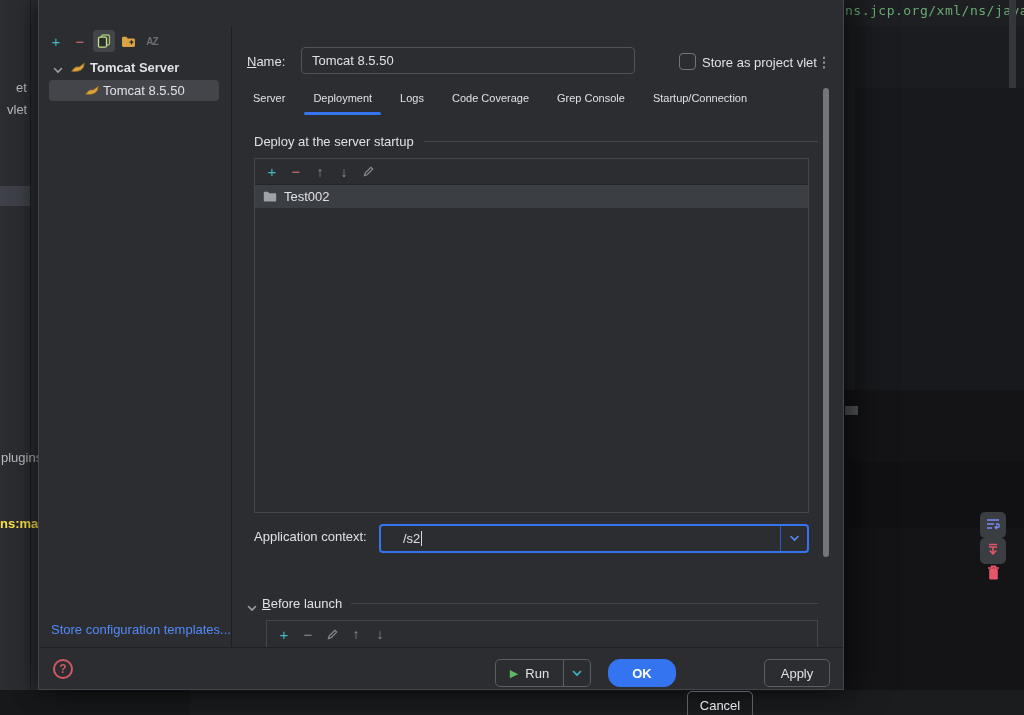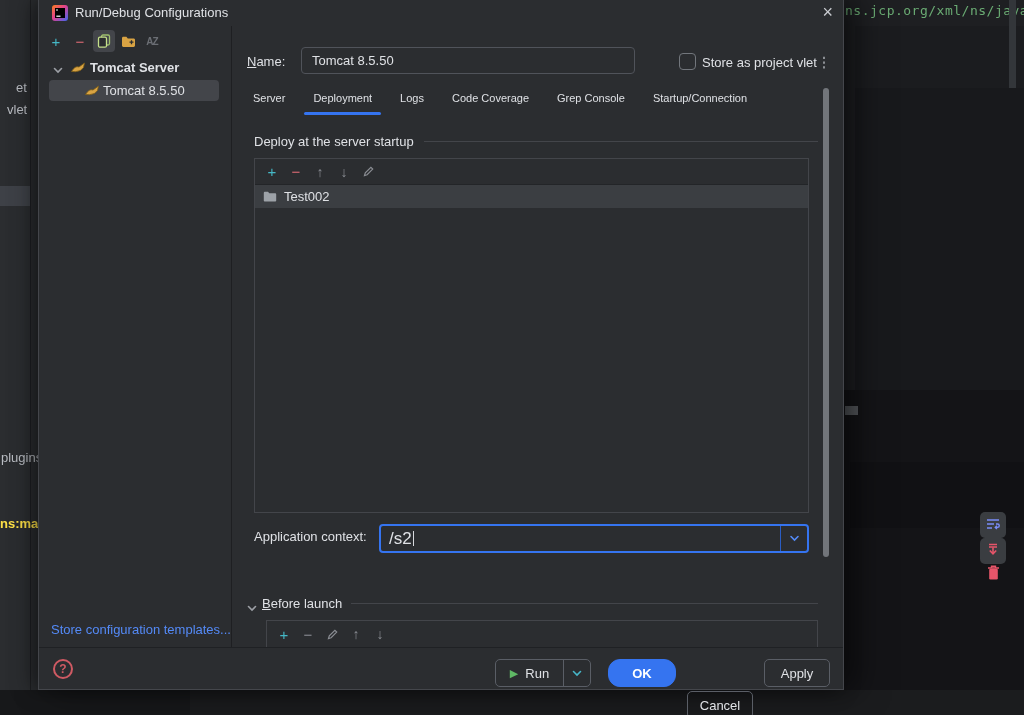--- a/index.html
+++ b/index.html
@@ -65,21 +65,21 @@
   }
   .list-toolbar { height:26px; display:flex; align-items:center; padding-left:6px; gap:2px;
                   border-bottom:1px solid #232528; }
   .list-row { height:23px; background:#3b3e42; display:flex; align-items:center; padding-left:8px; gap:7px; }
 
   .combo {
     position:absolute; left:340px; top:524px; width:430px; height:29px;
     border:2px solid #3574f0; border-radius:4px; background:#2b2d30;
     display:flex; align-items:center;
   }
-  .combo-text { padding-left:8px; font-size:17px; color:#dfe1e5; }
+  .combo-text { padding-left:22px; font-size:13px; color:#dfe1e5; }
   .caret { display:inline-block; width:1px; height:15px; background:#d6d8dc; margin-left:1px; }
   .combo-arrow { margin-left:auto; width:27px; height:100%; display:flex; align-items:center;
                  justify-content:center; border-left:1px solid #2a5dc4; color:#548af7; cursor:pointer; }
 
   .bl-panel { position:absolute; left:227px; top:620px; width:552px; height:27px;
               border:1px solid #43454a; border-bottom:none; background:#2b2d30;
               display:flex; align-items:center; padding-left:6px; gap:2px; }
 
   .footer { position:absolute; left:0; top:647px; width:100%; height:43px;
             border-top:1px solid #1f2124; }
@@ -141,39 +141,20 @@
   <div class="abs bg-frag" style="left:16px; top:80px;">et</div>
   <div class="abs bg-frag" style="left:7px; top:102px;">vlet</div>
   <div class="abs bg-frag" style="left:1px; top:450px;">plugins</div>
   <div class="abs bg-frag" style="left:0px; top:516px; font-weight:bold; color:#fde047;">ns:ma</div>
 
   <div class="abs" style="left:0; top:690px; width:1024px; height:25px; background:#1b1c1e;"></div>
   <div class="abs" style="left:0; top:690px; width:190px; height:25px; background:#17181a;"></div>
 
   <div class="dialog">
 
-    <div class="titlebar">
-      <span class="abs" style="left:13px; top:5px;">
-        <svg width="16" height="16" viewBox="0 0 16 16">
-          <defs>
-              <linearGradient id="ijg" x1="0" y1="0" x2="1" y2="1">
-            <stop offset="0" stop-color="#fe7f1c"></stop>
-                <stop offset="0.45" stop-color="#e0418e"></stop>
-                <stop offset="1" stop-color="#3a66f0"></stop>
-          </linearGradient>
-            </defs>
-          <rect width="16" height="16" rx="3" fill="url(#ijg)"></rect>
-          <rect x="3" y="3" width="10" height="10" fill="#000"></rect>
-          <rect x="4.3" y="4.3" width="1.4" height="1.4" fill="#fff"></rect>
-          <rect x="4.3" y="10.6" width="4.2" height="1.2" fill="#fff"></rect>
-        </svg>
-      </span>
-      <span class="title-text">Run/Debug Configurations</span>
-      <span class="close-x">×</span>
-    </div>
 
     <div>
       <div class="abs" style="left:6px; top:30px; display:flex; gap:2px; align-items:center;">
         <span class="tb-icon teal">+</span>
         <span class="tb-icon red">−</span>
         <span class="tb-icon" style="background:#43454a;">
           <svg width="14" height="14" viewBox="0 0 14 14">
               <rect x="4.5" y="1" width="8" height="10" rx="1.5" fill="none" stroke="#9fbf6d" stroke-width="1.3"></rect>
               <rect x="1.5" y="3.2" width="8" height="10" rx="1.5" fill="#2b2d30" stroke="#c5e08a" stroke-width="1.3"></rect>
             </svg>

